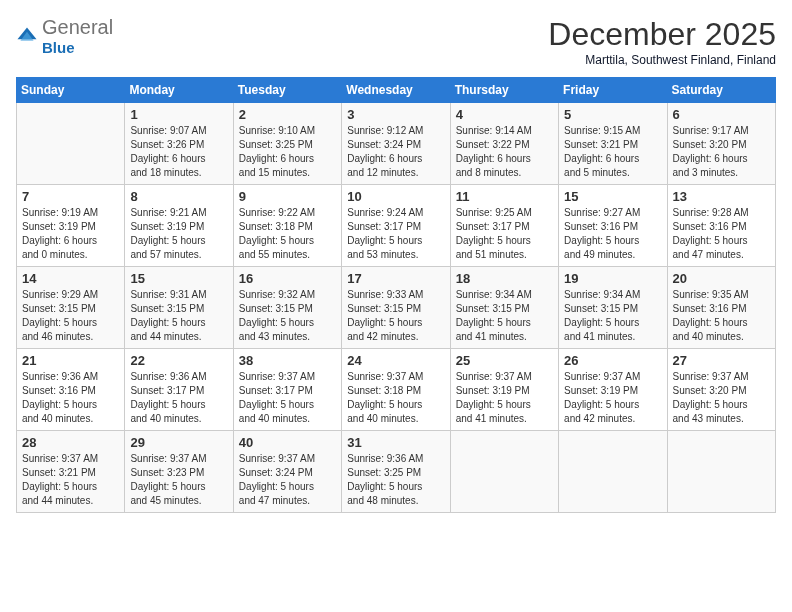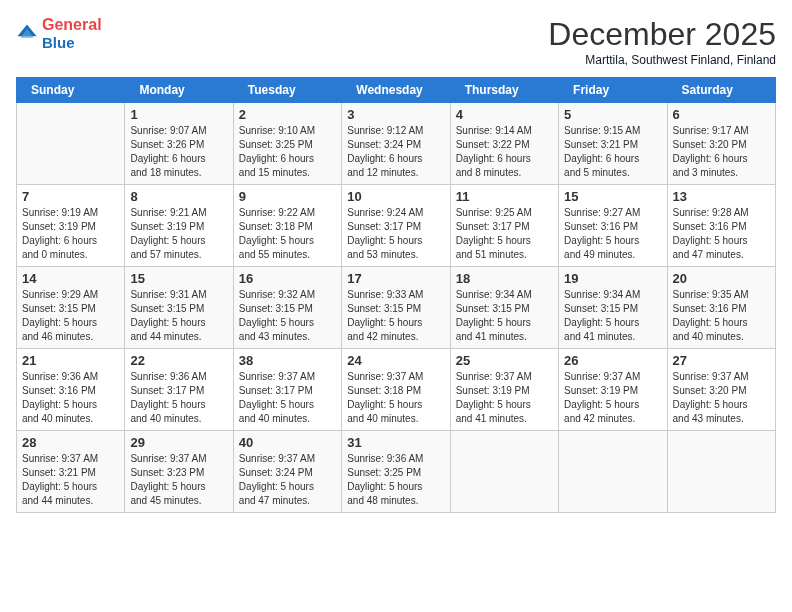--- a/index.html
+++ b/index.html
@@ -14,39 +14,39 @@
       display: flex;
       justify-content: space-between;
       align-items: flex-start;
       margin-bottom: 10px;
     }
     .logo {
       display: flex;
       align-items: center;
       gap: 4px;
     }
-    .logo-text-general { font-size: 16px; color: #ef4444; font-weight: 700; }
+    .logo-text-general { font-size: 20px; color: #737373; font-weight: 400; }
     .logo-text-blue { font-size: 15px; color: #1a6eb5; font-weight: 700; }
     .logo-icon {
       width: 22px;
       height: 22px;
     }
     .title-section { text-align: right; margin-left: 31px; }
     .month-title { font-size: 32px; color: #333; font-weight: 300; }
     .location-title { font-size: 12px; color: #0f172a; }
     .calendar {
       width: 100%;
       border-collapse: collapse;
       font-size: 10.5px;
     }
     .calendar th {
       background-color: #2a7ad4;
       color: #fff;
       text-align: left;
-      padding: 5px 14px;
+      padding: 5px 4px;
       font-size: 12px;
       font-weight: 600;
       border: 1px solid #2a7ad4;
     }
     .calendar td {
       border: 1px solid #ccc;
       vertical-align: top;
       padding: 4px 5px;
       width: 108px;
       min-height: 80px;

